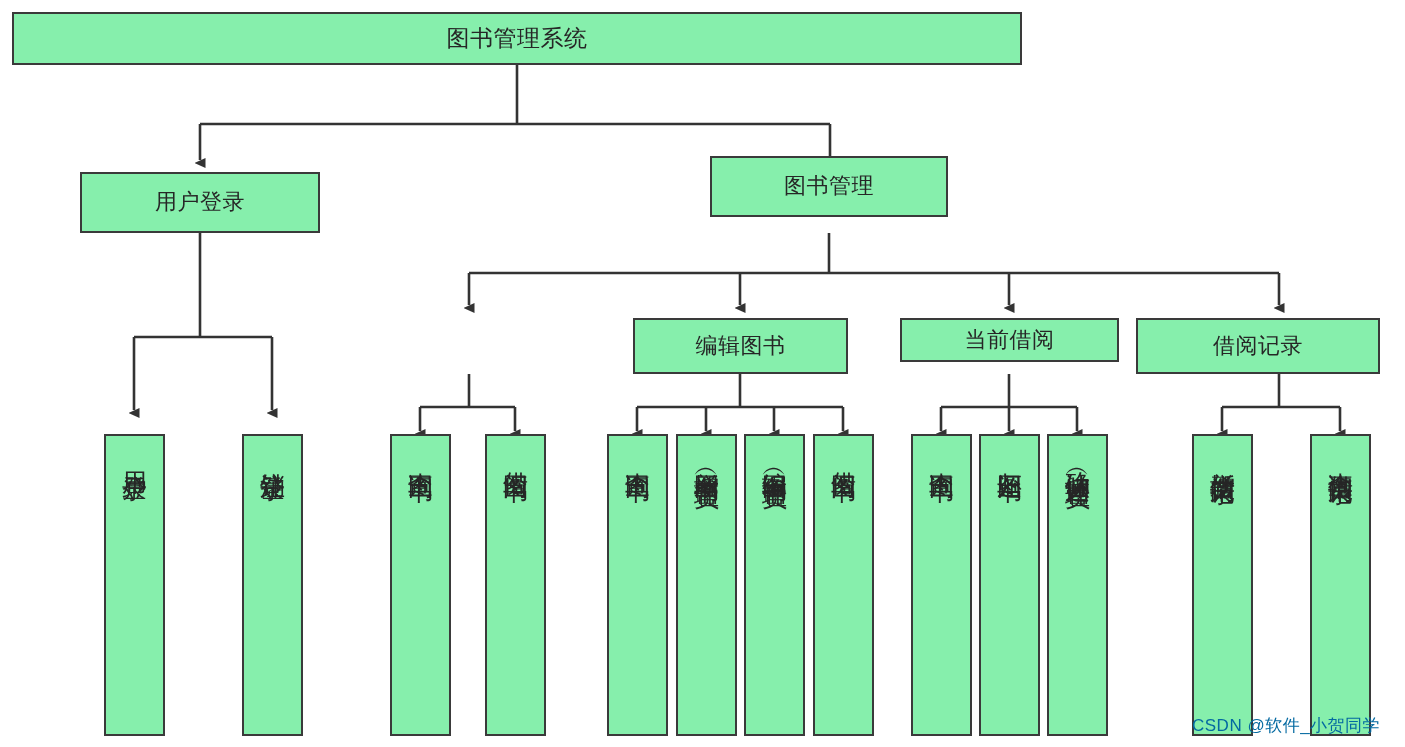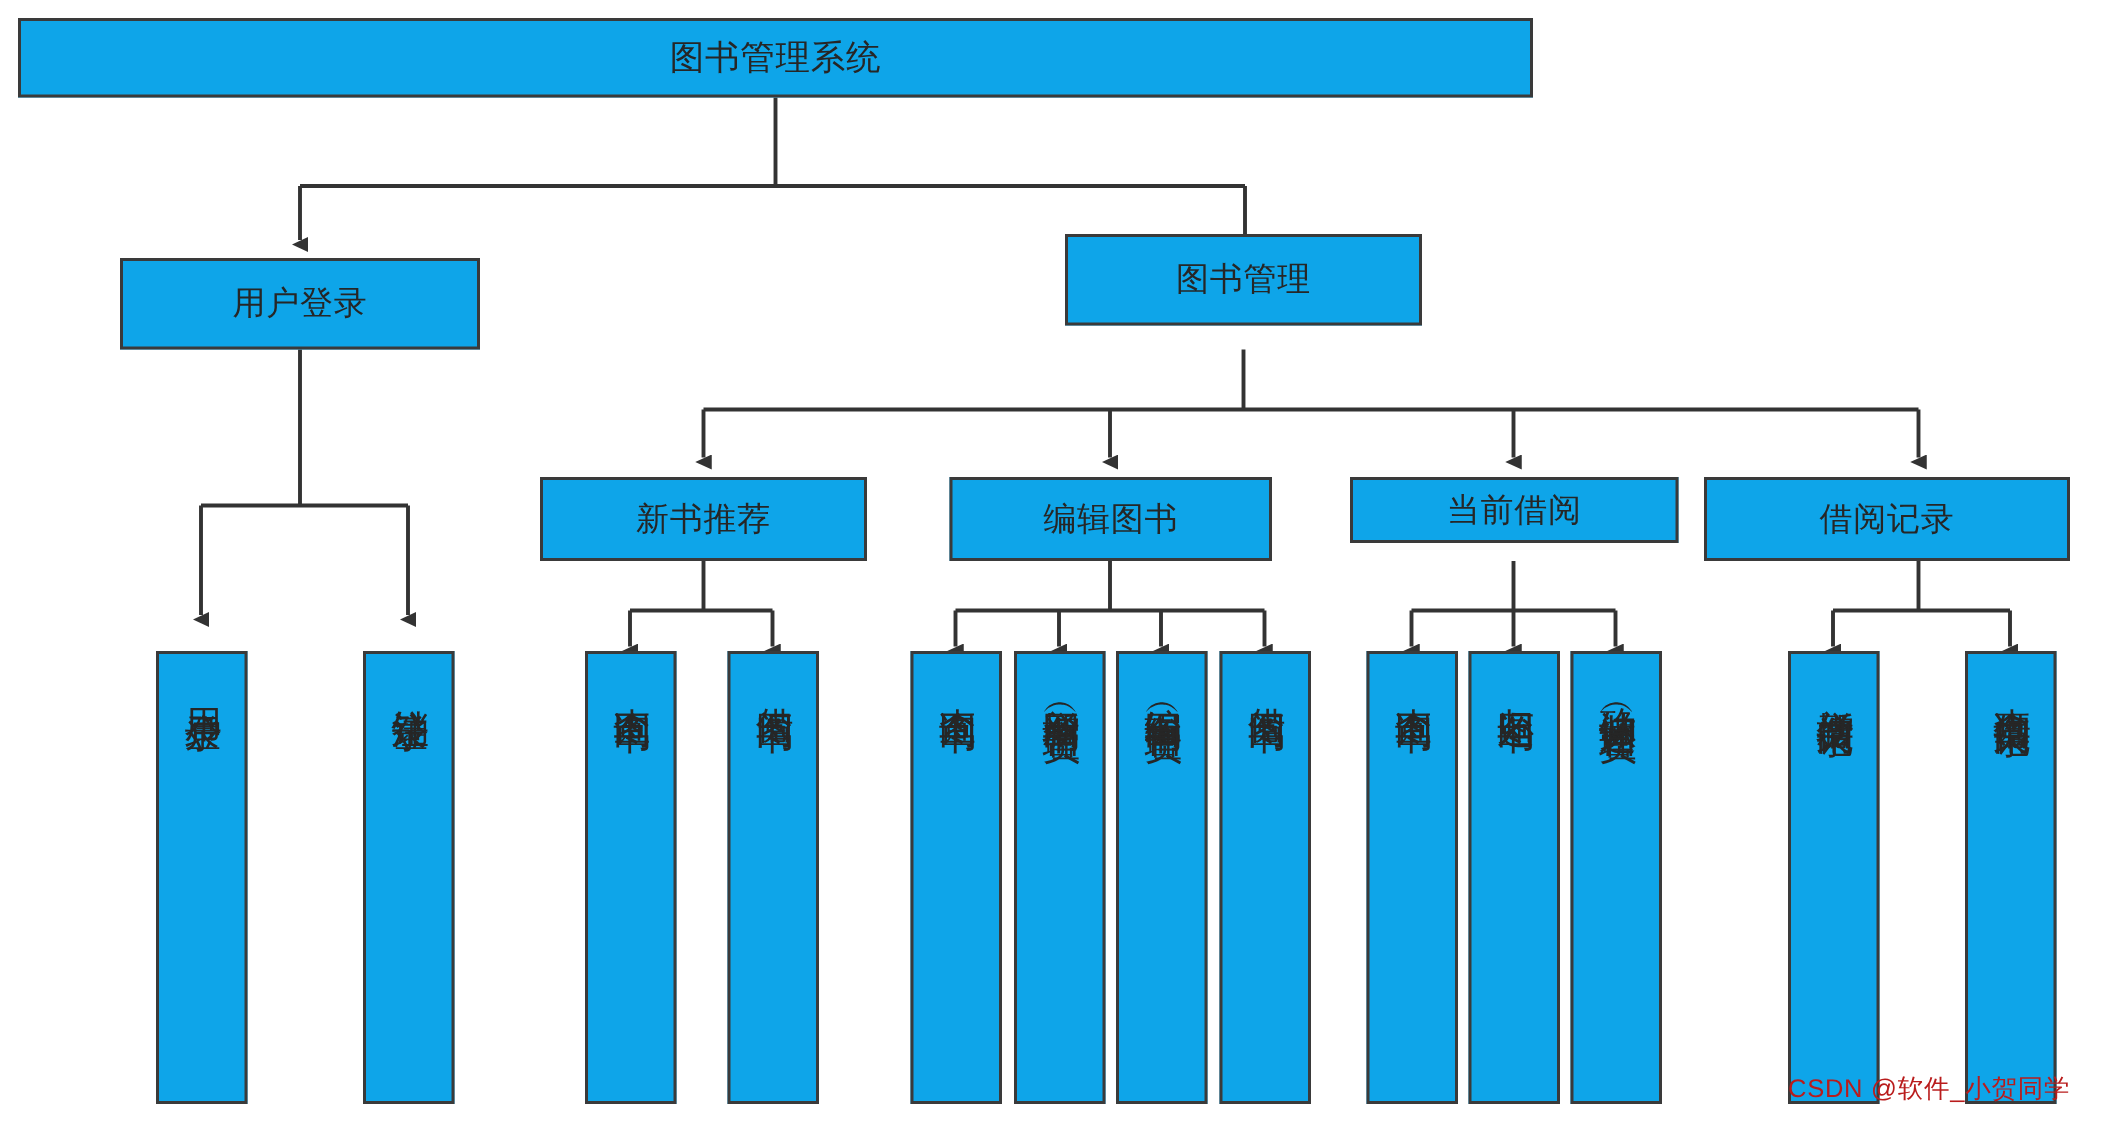--- a/index.html
+++ b/index.html
@@ -19,21 +19,21 @@
   #wires{
     position:absolute;
     left:0; top:0;
     width:1405px;
     height:747px;
     pointer-events:none;
   }
   .node{
     position:absolute;
     box-sizing:border-box;
-    background:#0ea5e9;
+    background:#86efac;
     border:2px solid #3a3a3a;
     display:flex;
     align-items:center;
     justify-content:center;
     color:#262626;
     letter-spacing:.5px;
     text-align:right;
   }
   
   .node.horiz{
@@ -53,21 +53,21 @@
     text-orientation:upright;
     font-size:25px;
     line-height:1.08;
     letter-spacing:2px;
     white-space:nowrap;
     color:#262626;
   }
   .watermark{
     position:absolute;
     font-size:17px;
-    color:#b91c1c;
+    color:#0369a1;
     white-space:nowrap;
     letter-spacing:.5px;
   }
 </style>
 </head>
 <body>
 
 <div id="canvas">
 
   <svg id="wires" viewBox="0 0 1405 747" width="1405" height="747" xmlns="http://www.w3.org/2000/svg">
@@ -125,23 +125,20 @@
   </div>
 
   <div class="node horiz" style="left:80px; top:172px; width:240px; height:61px;">
     <span>用户登录</span>
   </div>
 
   <div class="node horiz" style="left:710px; top:156px; width:238px; height:61px;">
     <span>图书管理</span>
   </div>
 
-  <div class="node horiz" style="left:360px; top:318px; width:218px; height:56px;">
-    <span>新书推荐</span>
-  </div>
 
   <div class="node horiz" style="left:633px; top:318px; width:215px; height:56px;">
     <span>编辑图书</span>
   </div>
 
   <div class="node horiz" style="left:900px; top:318px; width:219px; height:44px;">
     <span>当前借阅</span>
   </div>
 
   <div class="node horiz" style="left:1136px; top:318px; width:244px; height:56px;">

